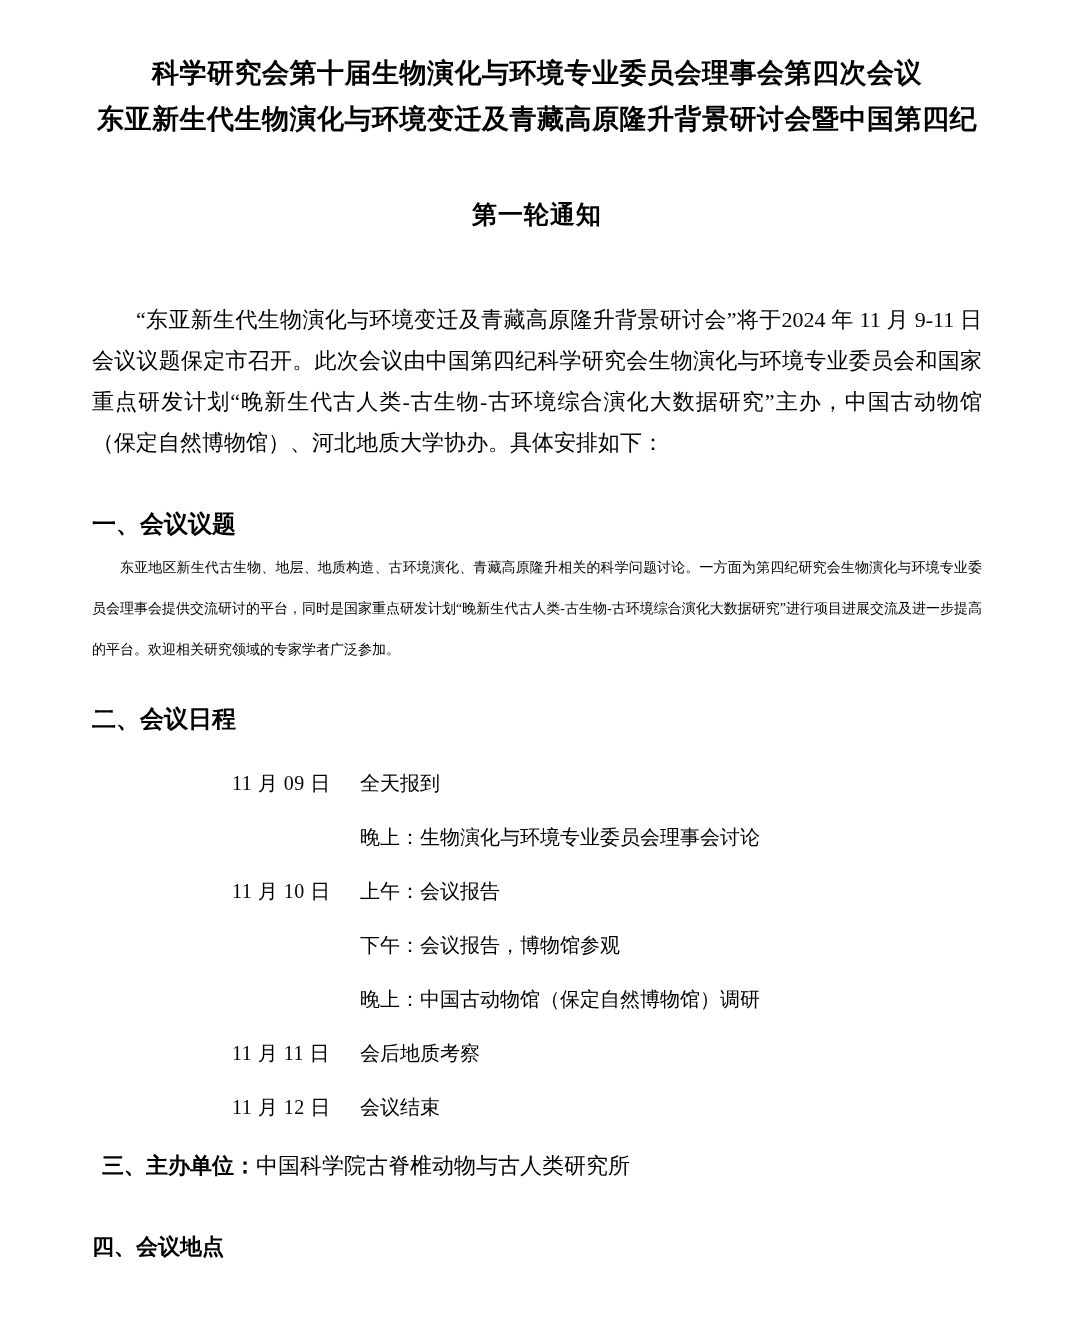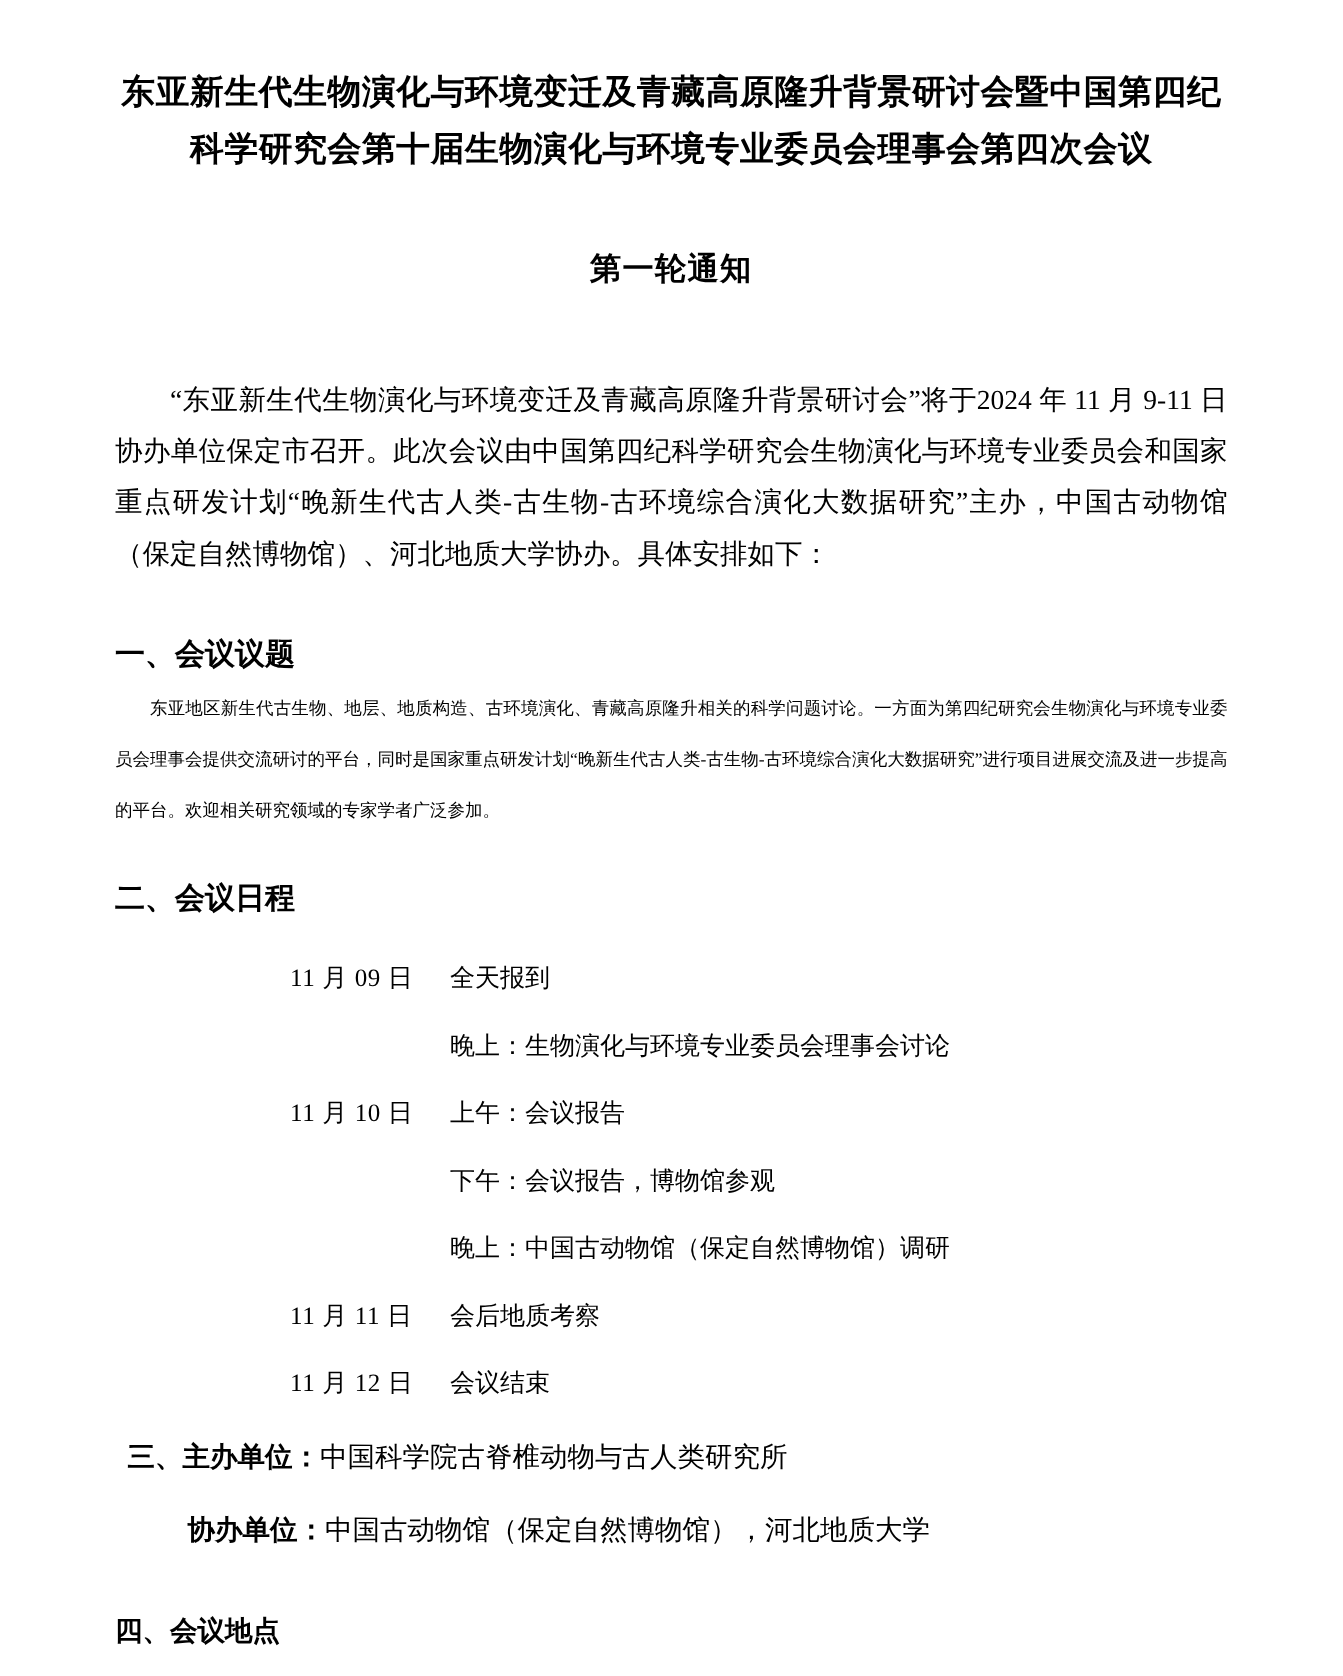--- a/index.html
+++ b/index.html
@@ -107,27 +107,27 @@
     margin-top: 40px;
     line-height: 38px;
   }
 </style>
 </head>
 <body>
 
 <div class="page">
 
   <div class="doc-title">
+    <span class="line">科学研究会第十届生物演化与环境专业委员会理事会第四次会议</span>
     <span class="line">东亚新生代生物演化与环境变迁及青藏高原隆升背景研讨会暨中国第四纪</span>
-    <span class="line">科学研究会第十届生物演化与环境专业委员会理事会第四次会议</span>
   </div>
 
   <div class="subtitle">第一轮通知</div>
 
-  <p class="intro"><span>“东亚新生代生物演化与环境变迁及青藏高原隆升背景研讨会”将于</span><b>2024 年 11 月 9-11 日</b><span>协办单位</span><b>保定市</b><span>召开。此次会议由中国第四纪科学研究会生物演化与环境专业委员会和国家重点研发计划“晚新生代古人类-古生物-古环境综合演化大数据研究”主办，中国古动物馆（保定自然博物馆）、河北地质大学协办。具体安排如下：</span></p>
+  <p class="intro"><span>“东亚新生代生物演化与环境变迁及青藏高原隆升背景研讨会”将于</span><b>2024 年 11 月 9-11 日</b><span>会议议题</span><b>保定市</b><span>召开。此次会议由中国第四纪科学研究会生物演化与环境专业委员会和国家重点研发计划“晚新生代古人类-古生物-古环境综合演化大数据研究”主办，中国古动物馆（保定自然博物馆）、河北地质大学协办。具体安排如下：</span></p>
 
   <div class="section-head">一、会议议题</div>
   <p class="para">东亚地区新生代古生物、地层、地质构造、古环境演化、青藏高原隆升相关的科学问题讨论。一方面为第四纪研究会生物演化与环境专业委员会理事会提供交流研讨的平台，同时是国家重点研发计划“晚新生代古人类-古生物-古环境综合演化大数据研究”进行项目进展交流及进一步提高的平台。欢迎相关研究领域的专家学者广泛参加。</p>
 
   <div class="section-head tight">二、会议日程</div>
 
   <div class="agenda">
     <div class="agenda-row">
       <span class="date">11 月 09 日</span>
       <span class="detail">全天报到</span>
@@ -153,17 +153,16 @@
       <span class="detail">会后地质考察</span>
     </div>
     <div class="agenda-row">
       <span class="date">11 月 12 日</span>
       <span class="detail">会议结束</span>
     </div>
   </div>
 
   <div class="org-line"><span class="label">三、主办单位：</span><span>中国科学院古脊椎动物与古人类研究所</span></div>
 
-  <div class="org-line sub"><span class="label">协办单位：</span><span>中国古动物馆（保定自然博物馆），河北地质大学</span></div>
 
   <div class="bottom-head">四、会议地点</div>
 
 </div>
 
 </body></html>

